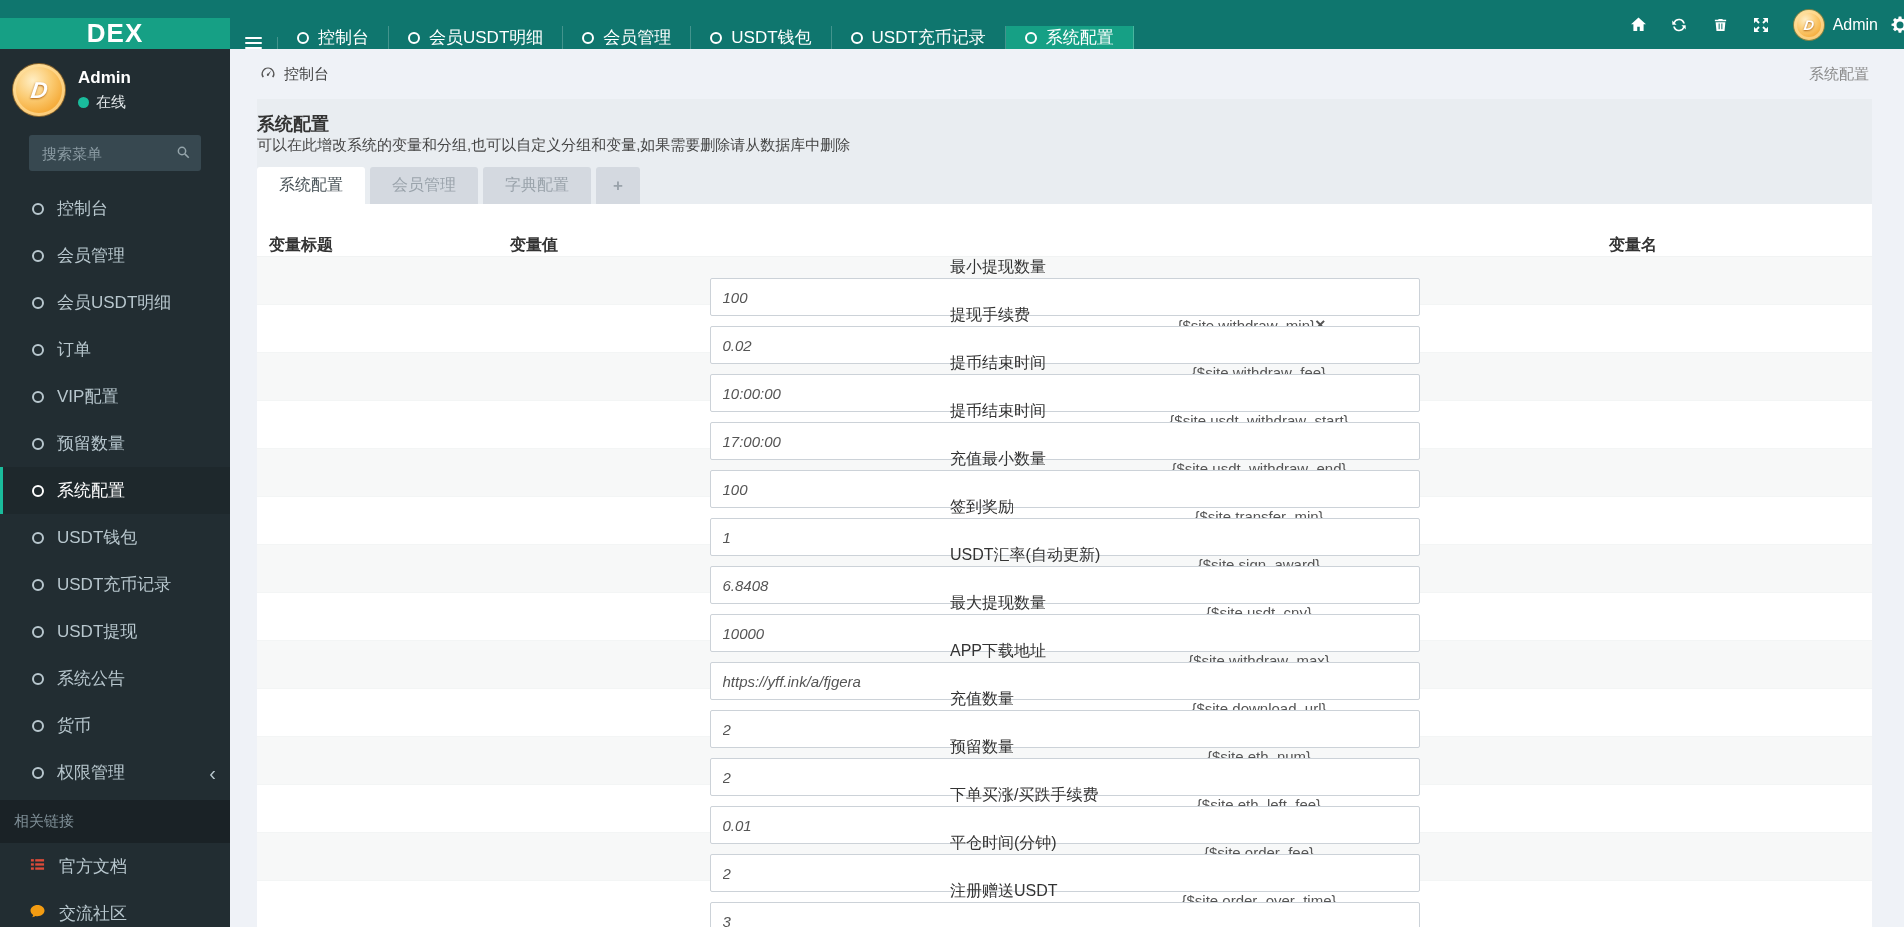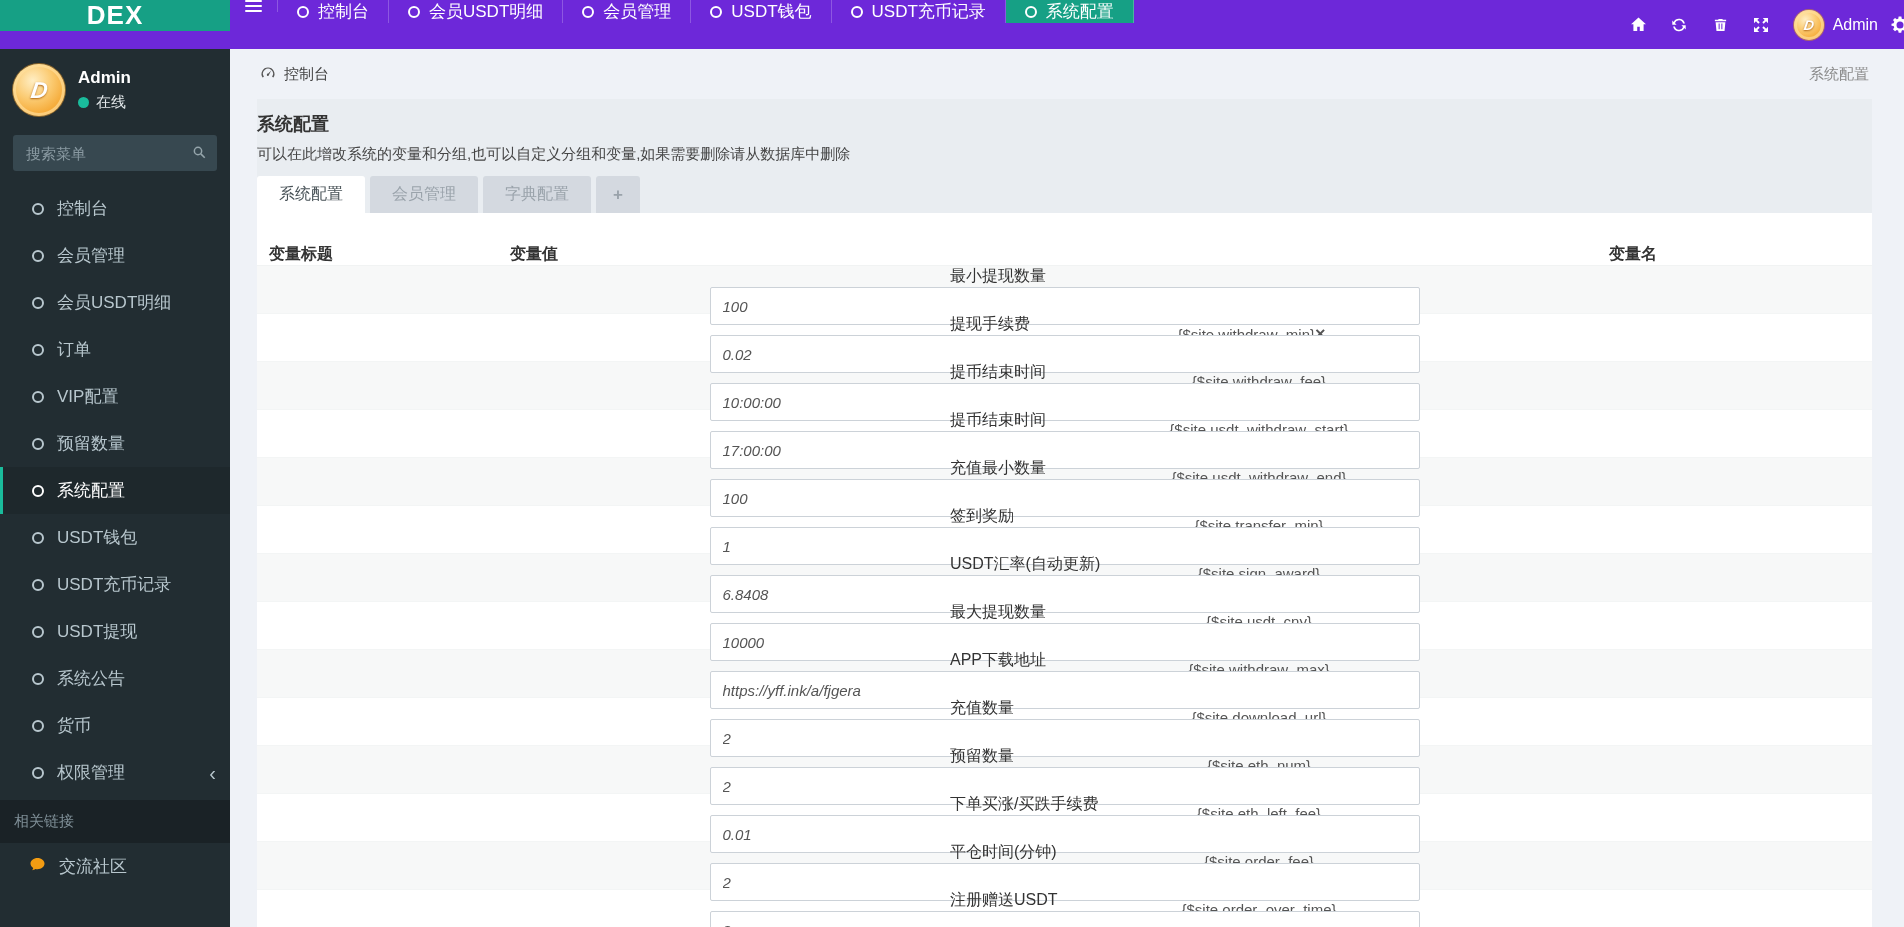--- a/index.html
+++ b/index.html
@@ -1,21 +1,21 @@
 <!DOCTYPE html>
 <html><head>
 <meta charset="utf-8">
 <style>
   * { margin:0; padding:0; box-sizing:border-box; }
   html,body { width:1904px; height:927px; overflow:hidden;
     font-family:"Liberation Sans","DejaVu Sans",sans-serif; background:#eff2f7; }
 
   
   .topbar { position:absolute; top:0; left:0; width:1904px; height:49px;
-    background:#6d28d9; display:flex; align-items:flex-start; overflow:hidden; z-index:10; }
+    background:#0f766e; display:flex; align-items:flex-end; overflow:hidden; z-index:10; }
   .logo { width:230px; background:#16a085; color:#fff; font-size:26px; font-weight:bold;
     letter-spacing:1px; display:flex; align-items:center; justify-content:center; }
   .hamburger { width:48px; display:flex; flex-direction:column; gap:3px;
     align-items:center; justify-content:center; cursor:pointer;
     border-right:1px solid rgba(255,255,255,.22); }
   .hamburger i { width:17px; height:2px; background:#fff; border-radius:1px; }
   .nav-tabs { display:flex; align-items:stretch; }
   .nav-tab { display:flex; align-items:center; gap:9px; padding:0 19px; color:#fff;
     font-size:17px; cursor:pointer; border-right:1px solid rgba(255,255,255,.22); }
   .nav-tab.active { background:#16a085; }
@@ -39,21 +39,21 @@
   .coin.big { width:52px; height:52px; } .coin.big b { font-size:23px; }
 
   
   .sidebar { position:absolute; top:49px; left:0; bottom:0; width:230px;
     background:#222d32; z-index:5; }
   .user-panel { display:flex; align-items:center; gap:13px; padding:15px 13px 13px; }
   .user-meta { display:flex; flex-direction:column; gap:5px; }
   .user-name { color:#fff; font-weight:bold; font-size:17px; }
   .user-status { color:#e4e9eb; font-size:15px; display:flex; align-items:center; gap:7px; }
   .dot { width:11px; height:11px; border-radius:50%; background:#1abc9c; }
-  .search-wrap { margin:6px 13px 14px; position:relative; }
+  .search-wrap { margin:6px 29px 14px; position:relative; }
   .search-wrap input { width:100%; height:36px; background:#374850; border:none;
     border-radius:3px; color:#ccc; font-size:15px; padding:0 36px 0 13px; outline:none;
     font-family:inherit; }
   .search-wrap input::placeholder { color:#8a9aa2; }
   .search-icon { position:absolute; right:10px; top:10px; }
   .menu-item { display:flex; align-items:center; gap:13px; padding:12px 14px 12px 29px;
     color:#b8c7ce; font-size:17px; cursor:pointer; border-left:3px solid transparent; }
   .menu-item.active { background:#1e282c; color:#fff; border-left-color:#1abc9c; }
   .menu-item .circle-o { width:12px; height:12px; border-width:2px; }
   .menu-chevron { margin-left:auto; font-size:20px; line-height:12px; color:#b8c7ce; }
@@ -65,21 +65,21 @@
   
   .content { position:absolute; top:49px; left:230px; right:0; bottom:0;
     background:#eff2f7; padding:0 32px 0 27px; overflow:hidden; }
   .breadcrumb-bar { display:flex; justify-content:space-between; align-items:center;
     padding:16px 3px 15px; font-size:15px; color:#444; }
   .bc-left { display:flex; align-items:center; gap:8px; cursor:pointer; }
   .bc-right { color:#8b8b8b; }
 
   .panel { background:#e9edf1; padding:13px 0 0; }
   .panel-title { font-size:18px; font-weight:bold; color:#333; }
-  .panel-desc { font-size:15px; color:#454545; margin-top:9px; }
+  .panel-desc { font-size:15px; color:#454545; }
   .tabs { display:flex; gap:5px; margin-top:12px; }
   .tab { padding:0 22px; height:37px; display:flex; align-items:center; font-size:16px;
     background:#d4d9e0; color:#9aa3ab; border-radius:3px 3px 0 0; cursor:pointer; }
   .tab.active { background:#fff; color:#485257; }
   .tab.plus { padding:0 17px; font-weight:bold; font-size:17px; }
 
   .tab-content { background:#fff; padding-top:12px; min-height:723px; }
   .thead { display:flex; align-items:flex-end; height:41px; font-size:16px;
     font-weight:bold; color:#333; border-bottom:1px solid #f1f3f3; }
   .col-label { width:253px; padding-left:12px; flex:0 0 auto; }
@@ -240,20 +240,33 @@
       </div>
       <div class="menu-item">
         <span class="circle-o"></span>
         <span>权限管理</span>
         <span class="menu-chevron">‹</span>
       </div>
     </div>
   <div class="side-section">相关链接</div>
   <div id="sidebar-links">
       <div class="link-item">
+        <span><svg viewBox="0 0 16 16" width="17" height="15">
+            <g fill="#dd4b39">
+              <rect x="1" y="2.3" width="3.1" height="2.5"></rect>
+              <rect x="5.6" y="2.3" width="9.4" height="2.5"></rect>
+              <rect x="1" y="6.7" width="3.1" height="2.5"></rect>
+              <rect x="5.6" y="6.7" width="9.4" height="2.5"></rect>
+              <rect x="1" y="11.1" width="3.1" height="2.5"></rect>
+              <rect x="5.6" y="11.1" width="9.4" height="2.5"></rect>
+            </g>
+          </svg></span>
+        <span>官方文档</span>
+      </div>
+      <div class="link-item">
         <span><svg viewBox="0 0 16 16" width="17" height="16">
             <path fill="#f39c12" d="M8 2C4.1 2 1 4.5 1 7.6c0 1.8 1 3.4 2.7 4.4-.1.8-.5 1.6-1.2 2.2 1.3 0 2.5-.5 3.4-1.2.7.2 1.4.2 2.1.2 3.9 0 7-2.5 7-5.6S11.9 2 8 2z"></path>
           </svg></span>
         <span>交流社区</span>
       </div>
     </div>
 </div>
 
 <div class="content">
   <div class="breadcrumb-bar">

